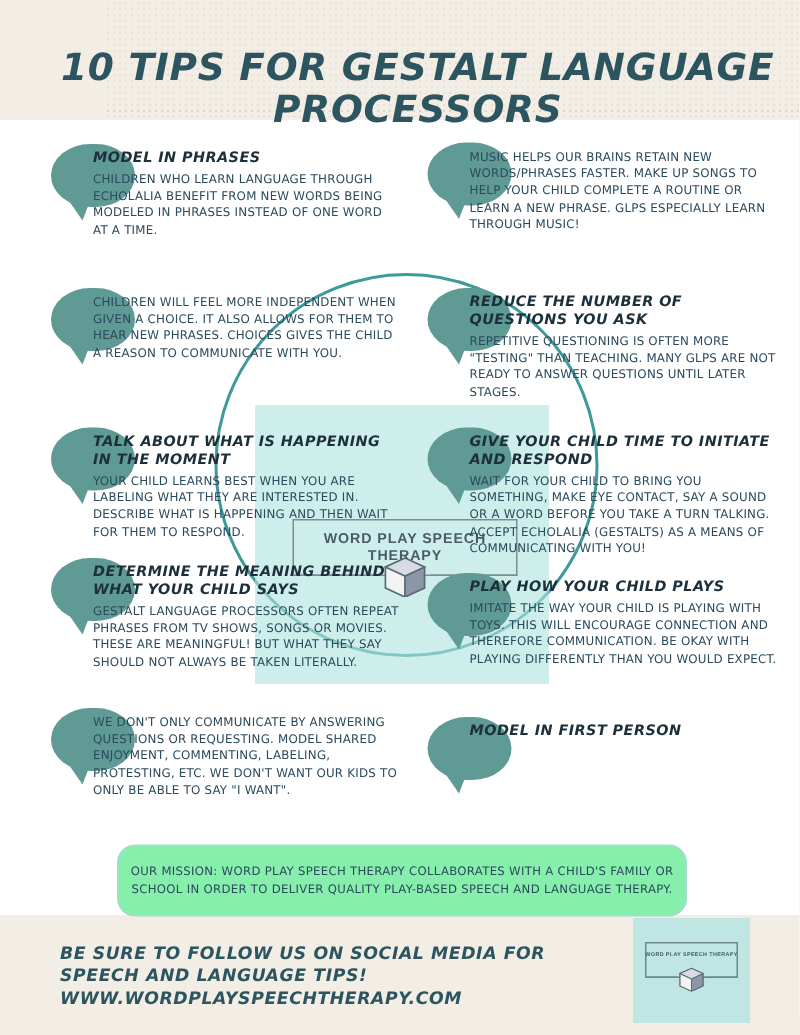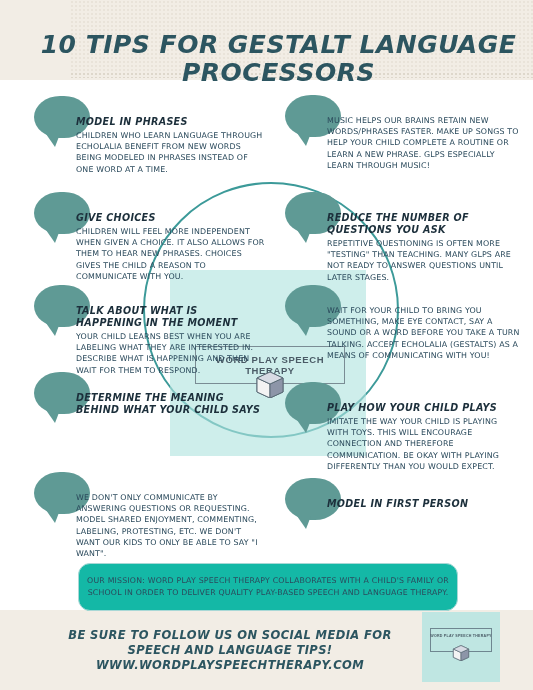--- a/index.html
+++ b/index.html
@@ -153,23 +153,22 @@
     bottom: -9px;
     width: 0;
     height: 0;
     border-left: 9px solid transparent;
     border-right: 5px solid transparent;
     border-top: 13px solid #5f9a95;
   }
   .tip .tip-body {
     position: absolute;
     left: 28px;
-    top: 20px;
+    top: 4px;
     z-index: 2;
-    margin-left: 14px;
   }
   .tip h3 {
     margin: 0 0 2px 0;
     font-family: "DejaVu Sans", sans-serif;
     font-weight: bold;
     font-size: 9.6px;
     line-height: 1.25;
     letter-spacing: 0.3px;
     color: #1c2f3b;
     text-transform: uppercase;
@@ -187,21 +186,21 @@
   .tip.left  { width: 232px; }
   .tip.right { width: 236px; }
 
   
   .mission-box {
     position: absolute;
     left: 78px;
     top: 563px;
     width: 380px;
     height: 48px;
-    background: #14b8a6;
+    background: #86efac;
     border: 1.4px solid #a9d8d6;
     border-radius: 12px;
     box-sizing: border-box;
     display: flex;
     align-items: center;
     justify-content: center;
     padding: 0 4px;
     z-index: 6;
   }
   .mission-box p {
@@ -213,21 +212,20 @@
     letter-spacing: 0.2px;
     color: #2b4a5c;
     text-transform: uppercase;
   }
   
   .footer {
     position: absolute;
     left: 40px;
     top: 628px;
     width: 380px;
-    text-align: center;
     z-index: 6;
   }
   .footer .f1 {
     font-family: "DejaVu Sans", sans-serif;
     font-weight: bold;
     font-size: 11.5px;
     line-height: 1.3;
     letter-spacing: 0.4px;
     color: #2c5560;
     text-transform: uppercase;
@@ -338,21 +336,20 @@
   <div class="tip right" style="left:285px; top:95px;">
     <div class="bubble"></div>
     <div class="tip-body">
       <p>MUSIC HELPS OUR BRAINS RETAIN NEW WORDS/PHRASES FASTER. MAKE UP SONGS TO HELP YOUR CHILD COMPLETE A ROUTINE OR LEARN A NEW PHRASE. GLPS ESPECIALLY LEARN THROUGH MUSIC!</p>
     </div>
   </div>
 
   <div class="tip left" style="left:34px; top:192px;">
     <div class="bubble"></div>
     <div class="tip-body">
-      <h3>GIVE CHOICES</h3>
       <p>CHILDREN WILL FEEL MORE INDEPENDENT WHEN GIVEN A CHOICE. IT ALSO ALLOWS FOR THEM TO HEAR NEW PHRASES. CHOICES GIVES THE CHILD A REASON TO COMMUNICATE WITH YOU.</p>
     </div>
   </div>
 
   <div class="tip right" style="left:285px; top:192px;">
     <div class="bubble"></div>
     <div class="tip-body">
       <h3>REDUCE THE NUMBER OF QUESTIONS YOU ASK</h3>
       <p>REPETITIVE QUESTIONING IS OFTEN MORE "TESTING" THAN TEACHING. MANY GLPS ARE NOT READY TO ANSWER QUESTIONS UNTIL LATER STAGES.</p>
     </div>
@@ -362,28 +359,30 @@
     <div class="bubble"></div>
     <div class="tip-body">
       <h3>TALK ABOUT WHAT IS HAPPENING IN THE MOMENT</h3>
       <p>YOUR CHILD LEARNS BEST WHEN YOU ARE LABELING WHAT THEY ARE INTERESTED IN. DESCRIBE WHAT IS HAPPENING AND THEN WAIT FOR THEM TO RESPOND.</p>
     </div>
   </div>
 
   <div class="tip right" style="left:285px; top:285px;">
     <div class="bubble"></div>
     <div class="tip-body">
+      <h3>GIVE YOUR CHILD TIME TO INITIATE AND RESPOND</h3>
       <p>WAIT FOR YOUR CHILD TO BRING YOU SOMETHING, MAKE EYE CONTACT, SAY A SOUND OR A WORD BEFORE YOU TAKE A TURN TALKING. ACCEPT ECHOLALIA (GESTALTS) AS A MEANS OF COMMUNICATING WITH YOU!</p>
     </div>
   </div>
 
   <div class="tip left" style="left:34px; top:372px;">
     <div class="bubble"></div>
     <div class="tip-body">
       <h3>DETERMINE THE MEANING BEHIND WHAT YOUR CHILD SAYS</h3>
+      <p>GESTALT LANGUAGE PROCESSORS OFTEN REPEAT PHRASES FROM TV SHOWS, SONGS OR MOVIES. THESE ARE MEANINGFUL! BUT WHAT THEY SAY SHOULD NOT ALWAYS BE TAKEN LITERALLY.</p>
     </div>
   </div>
 
   <div class="tip right" style="left:285px; top:382px;">
     <div class="bubble"></div>
     <div class="tip-body">
       <h3>PLAY HOW YOUR CHILD PLAYS</h3>
       <p>IMITATE THE WAY YOUR CHILD IS PLAYING WITH TOYS. THIS WILL ENCOURAGE CONNECTION AND THEREFORE COMMUNICATION. BE OKAY WITH PLAYING DIFFERENTLY THAN YOU WOULD EXPECT.</p>
     </div>
   </div>

